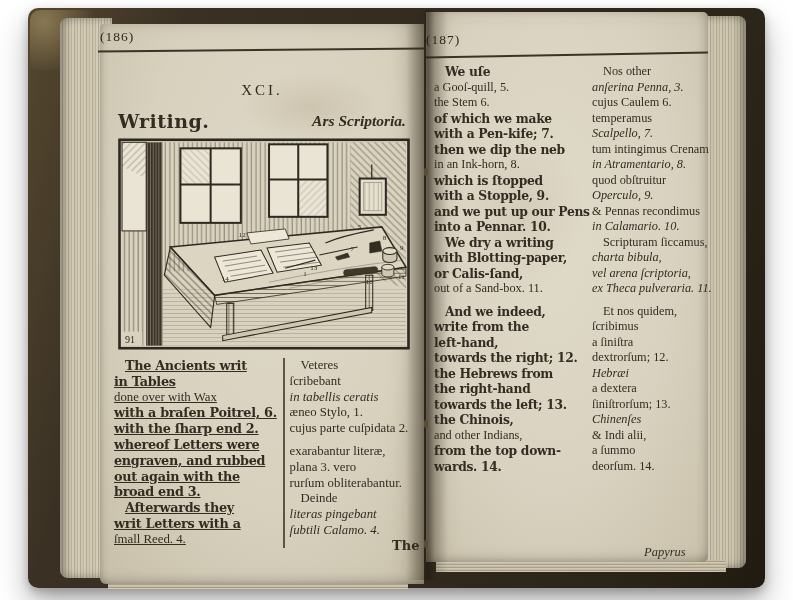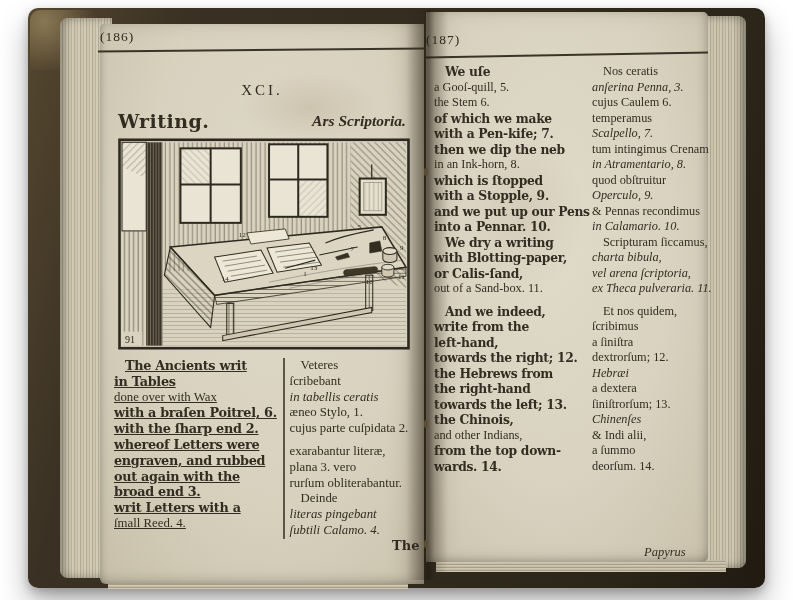--- a/index.html
+++ b/index.html
@@ -181,20 +181,21 @@
       <div class="col" style="width:164px;text-decoration:underline;">
           <div class="tl bl ind">The Ancients writ</div>
           <div class="tl bl">in Tables</div>
           <div class="tl rm">done over with Wax</div>
           <div class="tl bl">with a braſen Poitrel, 6.</div>
           <div class="tl bl">with the ſharp end 2.</div>
           <div class="tl bl">whereof Letters were</div>
           <div class="tl bl">engraven, and rubbed</div>
           <div class="tl bl">out again with the</div>
           <div class="tl bl">broad end 3.</div>
+          <div class="tl bl ind">Afterwards they</div>
           <div class="tl bl">writ Letters with a</div>
           <div class="tl rm">ſmall Reed. 4.</div>
         </div>
       <div class="vrule"></div>
       <div class="col" style="flex:1;">
           <div class="tl rm ind">Veteres</div>
           <div class="tl rm">ſcribebant</div>
           <div class="tl it">in tabellis ceratis</div>
           <div class="tl rm">æneo Stylo, 1.</div>
           <div class="tl rm">cujus parte cuſpidata 2.</div>
@@ -241,21 +242,21 @@
           <div class="tl bl">the Hebrews from</div>
           <div class="tl bl">the right-hand</div>
           <div class="tl bl">towards the left; 13.</div>
           <div class="tl bl">the Chinois,</div>
           <div class="tl rm">and other Indians,</div>
           <div class="tl bl">from the top down-</div>
           <div class="tl bl">wards. 14.</div>
         </div>
       <div class="vrule" style="margin:0 3px;"></div>
       <div class="col" style="flex:1;">
-          <div class="tl rm ind">Nos ceratis</div>
+          <div class="tl rm ind">Nos other</div>
           <div class="tl it">anſerina Penna, 3.</div>
           <div class="tl rm">cujus Caulem 6.</div>
           <div class="tl rm">temperamus</div>
           <div class="tl it">Scalpello, 7.</div>
           <div class="tl rm">tum intingimus Crenam</div>
           <div class="tl it">in Atramentario, 8.</div>
           <div class="tl rm">quod obſtruitur</div>
           <div class="tl it">Operculo, 9.</div>
           <div class="tl rm">&amp; Pennas recondimus</div>
           <div class="tl it">in Calamario. 10.</div>

